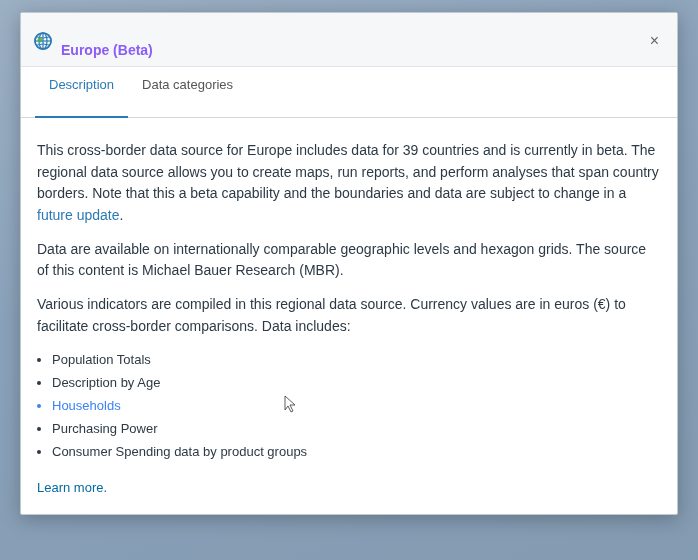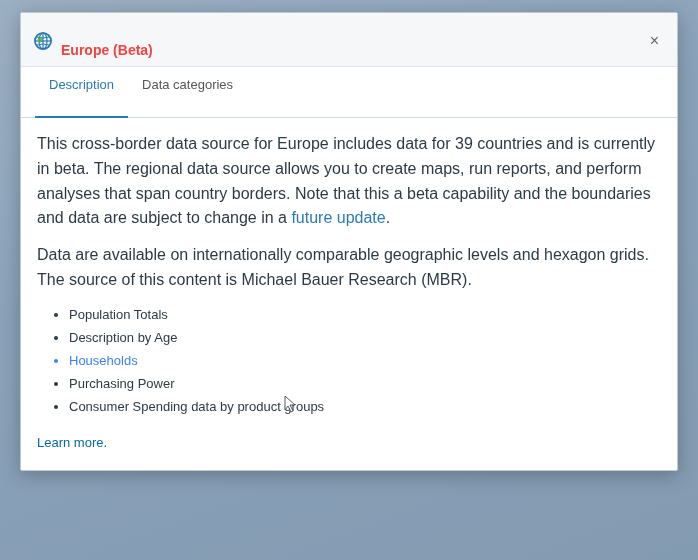--- a/index.html
+++ b/index.html
@@ -57,21 +57,21 @@
 
     .globe-icon {
       width: 20px;
       height: 20px;
       flex-shrink: 0;
     }
 
     .dialog-title {
       font-size: 14px;
       font-weight: 600;
-      color: #ef4444;
+      color: #8b5cf6;
       margin-top: 19px;
     }
 
     .close-btn {
       background: none;
       border: none;
       cursor: pointer;
       color: #666;
       font-size: 16px;
       line-height: 1;
@@ -102,30 +102,31 @@
     }
 
     .dialog-body {
       padding: 14px 16px 16px;
       color: #2d3a46;
       line-height: 1.55;
     }
 
     .dialog-body p {
       margin-bottom: 12px;
-      font-size: 16px;
+      font-size: 14px;
+      margin-top: 8px;
     }
 
     .link {
       color: #2a7ab5;
       text-decoration: none;
     }
 
     ul {
-      margin-left: 32px;
+      margin-left: 15px;
       margin-bottom: 12px;
     }
 
     ul li {
       margin-bottom: 3px;
       font-size: 13px;
       color: #2d3a46;
     }
 
     ul li.blue {
@@ -179,20 +180,24 @@
   </div>
 
   <div class="dialog-body">
     <p>
       This cross-border data source for Europe includes data for 39 countries and is currently in beta.
       The regional data source allows you to create maps, run reports, and perform analyses that
       span country borders. Note that this a beta capability and the boundaries and data are subject
       to change in a <a href="#" class="link">future update</a>.
     </p>
     <p>Data are available on internationally comparable geographic levels and hexagon grids. The source of this content is Michael Bauer Research (MBR).</p>
+    <p>
+      Various indicators are compiled in this regional data source. Currency values are in euros (€) to
+      facilitate cross-border comparisons. Data includes:
+    </p>
 
     <ul>
       <li>Population Totals</li>
       <li>Description by Age</li>
       <li class="blue">Households</li>
       <li>Purchasing Power</li>
       <li>Consumer Spending data by product groups</li>
     </ul>
 
     <a href="#" class="learn-more">Learn more.</a>

